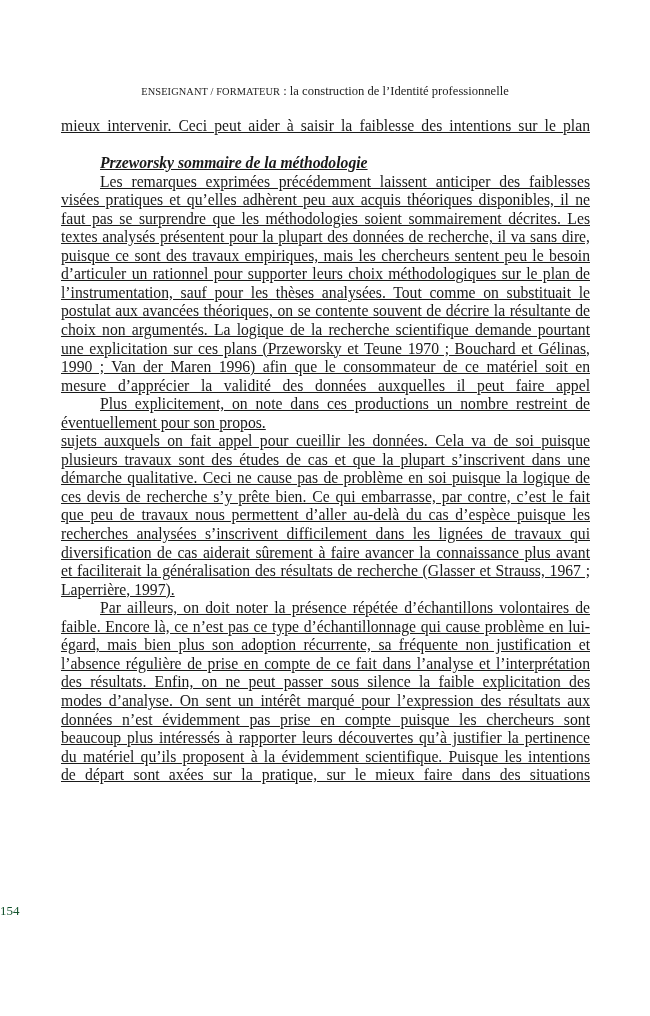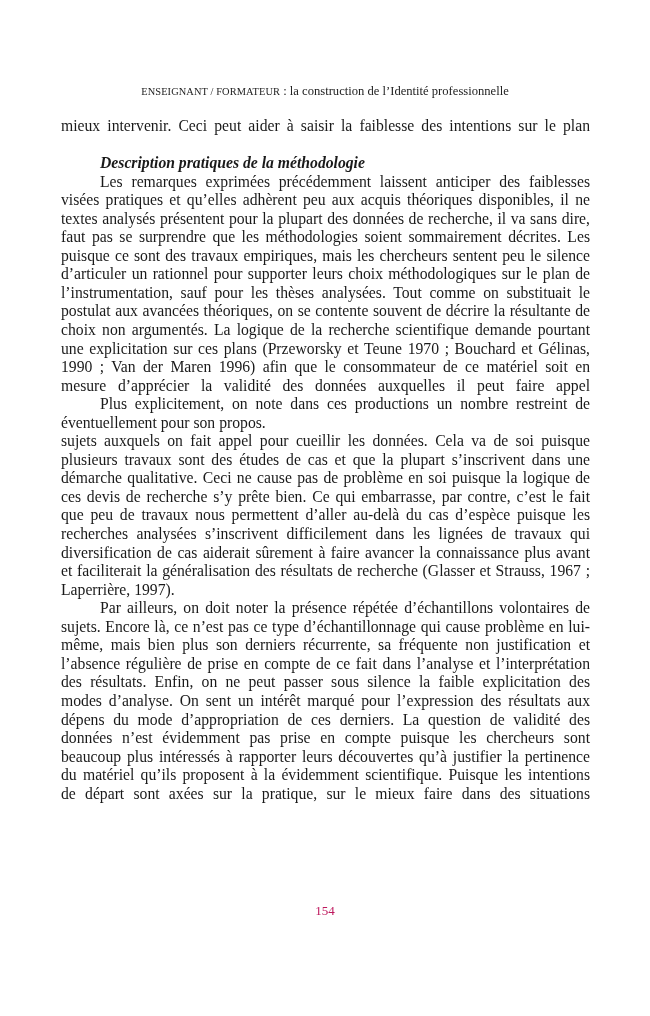--- a/index.html
+++ b/index.html
@@ -43,87 +43,87 @@
       font-size: 15.7px;
     }
     .line {
       display: block;
       height: 18.55px;
       line-height: 18.55px;
       white-space: nowrap;
       text-align: justify;
       text-align-last: justify;
       overflow: visible;
+      text-decoration: underline;
     }
     .line.last {
       text-align-last: left;
     }
     .line.indent {
       padding-left: 39px;
     }
     .line.heading {
       font-weight: bold;
       font-style: italic;
       text-align-last: left;
       padding-left: 39px;
     }
     .page-number {
       position: absolute;
       top: 903px;
       left: 0;
       width: 650px;
-      text-align: center;
+      text-align: left;
       font-size: 13px;
       line-height: 16px;
-      color: #be185d;
+      color: #14532d;
     }
   </style>
 </head>
 <body>
 
 <div class="page">
 
   <div class="running-header">
     <span class="smallcaps">ENSEIGNANT / FORMATEUR</span><span> : la construction de l’Identité professionnelle</span>
   </div>
 
   <div class="body-text">
     <span class="line">mieux intervenir. Ceci peut aider à saisir la faiblesse des intentions sur le plan</span>
     <span class="line"></span>
-    <span class="line heading">Description pratiques de la méthodologie</span>
+    <span class="line heading">Przeworsky sommaire de la méthodologie</span>
     <span class="line indent">Les remarques exprimées précédemment laissent anticiper des faiblesses</span>
     <span class="line">visées pratiques et qu’elles adhèrent peu aux acquis théoriques disponibles, il ne</span>
+    <span class="line">faut pas se surprendre que les méthodologies soient sommairement décrites. Les</span>
     <span class="line">textes analysés présentent pour la plupart des données de recherche, il va sans dire,</span>
-    <span class="line">faut pas se surprendre que les méthodologies soient sommairement décrites. Les</span>
-    <span class="line">puisque ce sont des travaux empiriques, mais les chercheurs sentent peu le silence</span>
+    <span class="line">puisque ce sont des travaux empiriques, mais les chercheurs sentent peu le besoin</span>
     <span class="line">d’articuler un rationnel pour supporter leurs choix méthodologiques sur le plan de</span>
     <span class="line">l’instrumentation, sauf pour les thèses analysées. Tout comme on substituait le</span>
     <span class="line">postulat aux avancées théoriques, on se contente souvent de décrire la résultante de</span>
     <span class="line">choix non argumentés. La logique de la recherche scientifique demande pourtant</span>
     <span class="line">une explicitation sur ces plans (Przeworsky et Teune 1970 ; Bouchard et Gélinas,</span>
     <span class="line">1990 ; Van der Maren 1996) afin que le consommateur de ce matériel soit en</span>
     <span class="line">mesure d’apprécier la validité des données auxquelles il peut faire appel</span>
     <span class="line indent">Plus explicitement, on note dans ces productions un nombre restreint de</span>
     <span class="line last">éventuellement pour son propos.</span>
     <span class="line">sujets auxquels on fait appel pour cueillir les données. Cela va de soi puisque</span>
     <span class="line">plusieurs travaux sont des études de cas et que la plupart s’inscrivent dans une</span>
     <span class="line">démarche qualitative. Ceci ne cause pas de problème en soi puisque la logique de</span>
     <span class="line">ces devis de recherche s’y prête bien. Ce qui embarrasse, par contre, c’est le fait</span>
     <span class="line">que peu de travaux nous permettent d’aller au-delà du cas d’espèce puisque les</span>
     <span class="line">recherches analysées s’inscrivent difficilement dans les lignées de travaux qui</span>
     <span class="line">diversification de cas aiderait sûrement à faire avancer la connaissance plus avant</span>
     <span class="line">et faciliterait la généralisation des résultats de recherche (Glasser et Strauss, 1967 ;</span>
     <span class="line last">Laperrière, 1997).</span>
     <span class="line indent">Par ailleurs, on doit noter la présence répétée d’échantillons volontaires de</span>
-    <span class="line">sujets. Encore là, ce n’est pas ce type d’échantillonnage qui cause problème en lui-</span>
-    <span class="line">même, mais bien plus son derniers récurrente, sa fréquente non justification et</span>
+    <span class="line">faible. Encore là, ce n’est pas ce type d’échantillonnage qui cause problème en lui-</span>
+    <span class="line">égard, mais bien plus son adoption récurrente, sa fréquente non justification et</span>
     <span class="line">l’absence régulière de prise en compte de ce fait dans l’analyse et l’interprétation</span>
     <span class="line">des résultats. Enfin, on ne peut passer sous silence la faible explicitation des</span>
     <span class="line">modes d’analyse. On sent un intérêt marqué pour l’expression des résultats aux</span>
-    <span class="line">dépens du mode d’appropriation de ces derniers. La question de validité des</span>
     <span class="line">données n’est évidemment pas prise en compte puisque les chercheurs sont</span>
     <span class="line">beaucoup plus intéressés à rapporter leurs découvertes qu’à justifier la pertinence</span>
     <span class="line">du matériel qu’ils proposent à la évidemment scientifique. Puisque les intentions</span>
     <span class="line">de départ sont axées sur la pratique, sur le mieux faire dans des situations</span>
   </div>
 
   <div class="page-number">154</div>
 
 </div>
 

